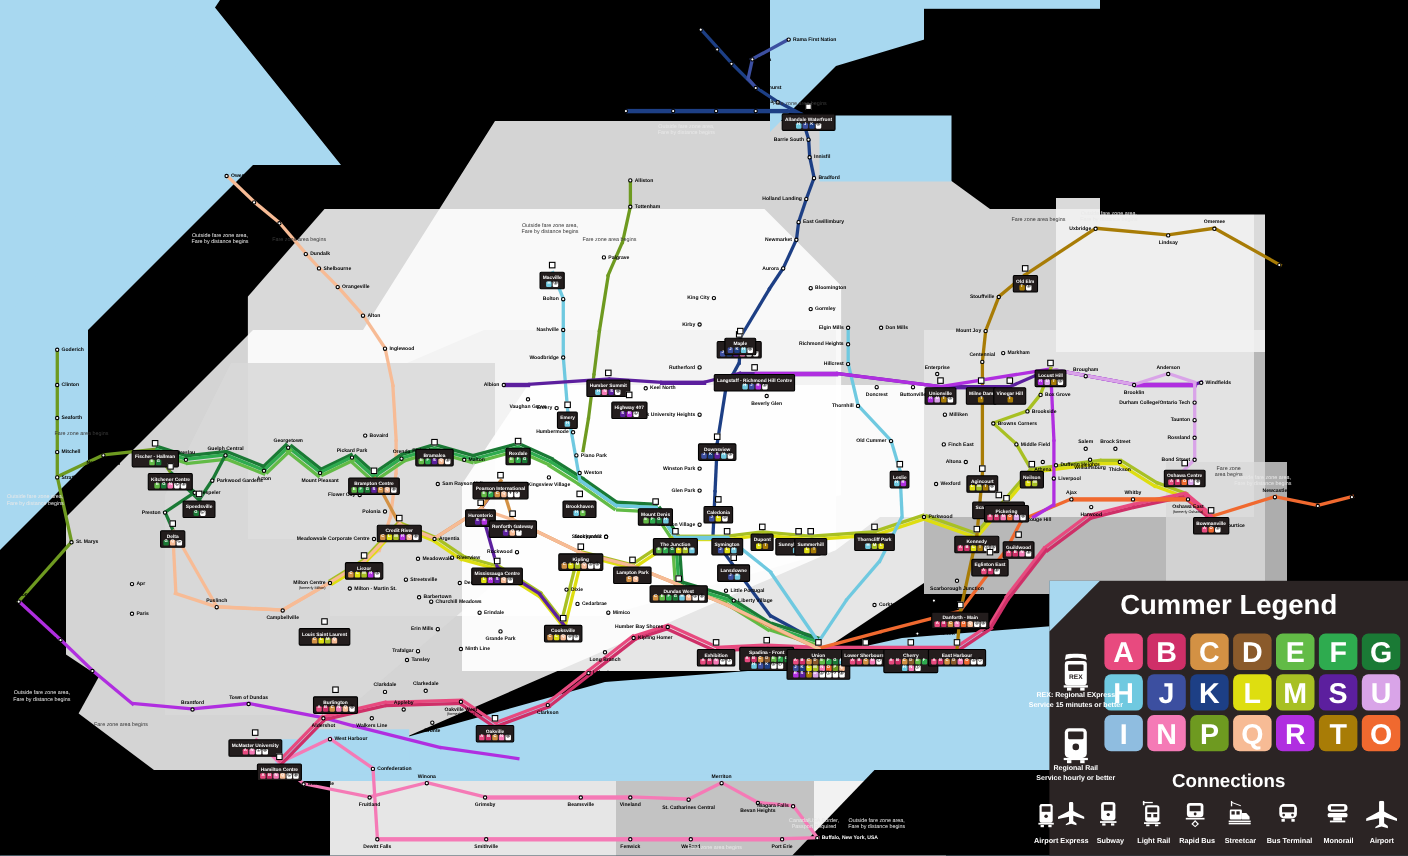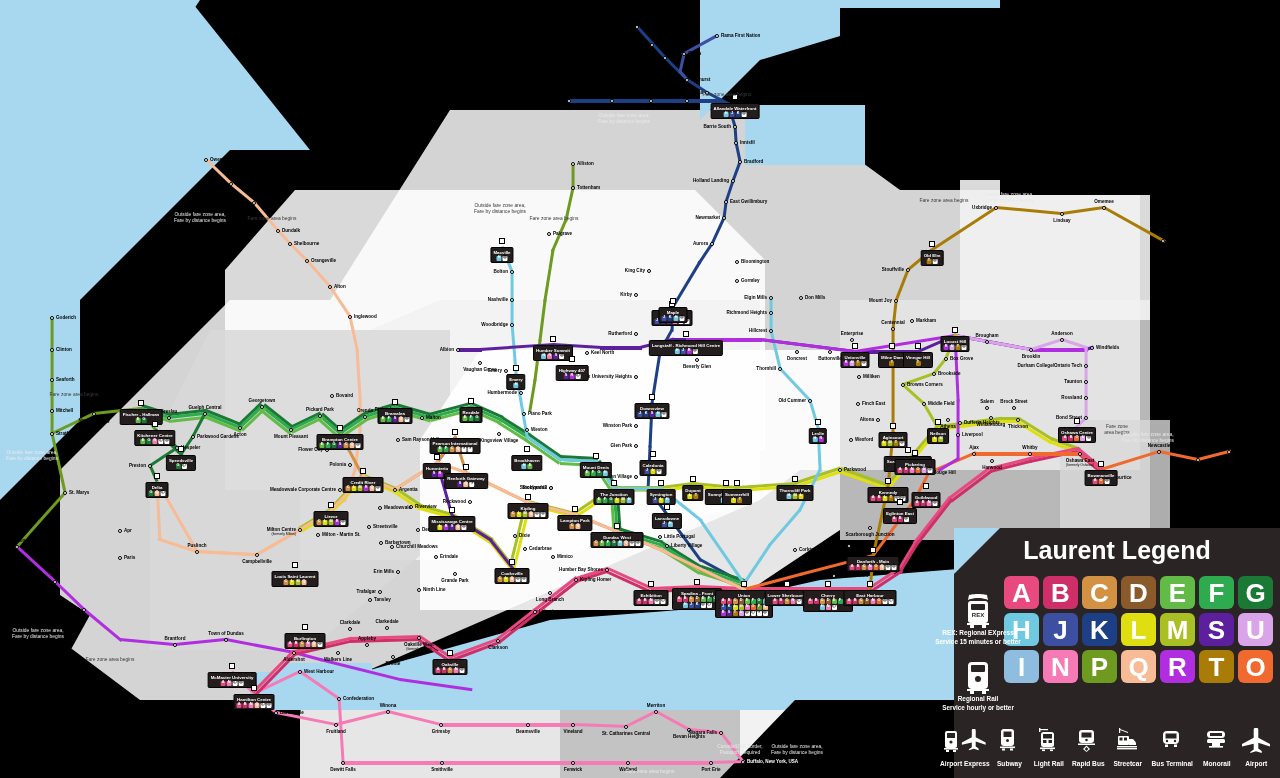--- a/index.html
+++ b/index.html
@@ -1589,21 +1589,22 @@
         <div>Fare zone area begins</div>
       </div>
     </div>
 
   <div id="titlebar">
     
     
   </div>
 
   <div id="legend">
-    <div id="legend-title">Laurent Legend</div>
+    <div id="legend-title">Cummer Legend</div>
+    <div id="conn-title">Connections</div>
   </div>
 
   <div class="route-grid" id="route-grid">
       <div class="rrow">
         <div class="rbox" style="background: rgb(232, 74, 127);">A</div>
         <div class="rbox" style="background: rgb(207, 47, 104);">B</div>
         <div class="rbox" style="background: rgb(211, 145, 68);">C</div>
         <div class="rbox" style="background: rgb(138, 90, 43);">D</div>
         <div class="rbox" style="background: rgb(98, 187, 70);">E</div>
         <div class="rbox" style="background: rgb(46, 171, 79);">F</div>

